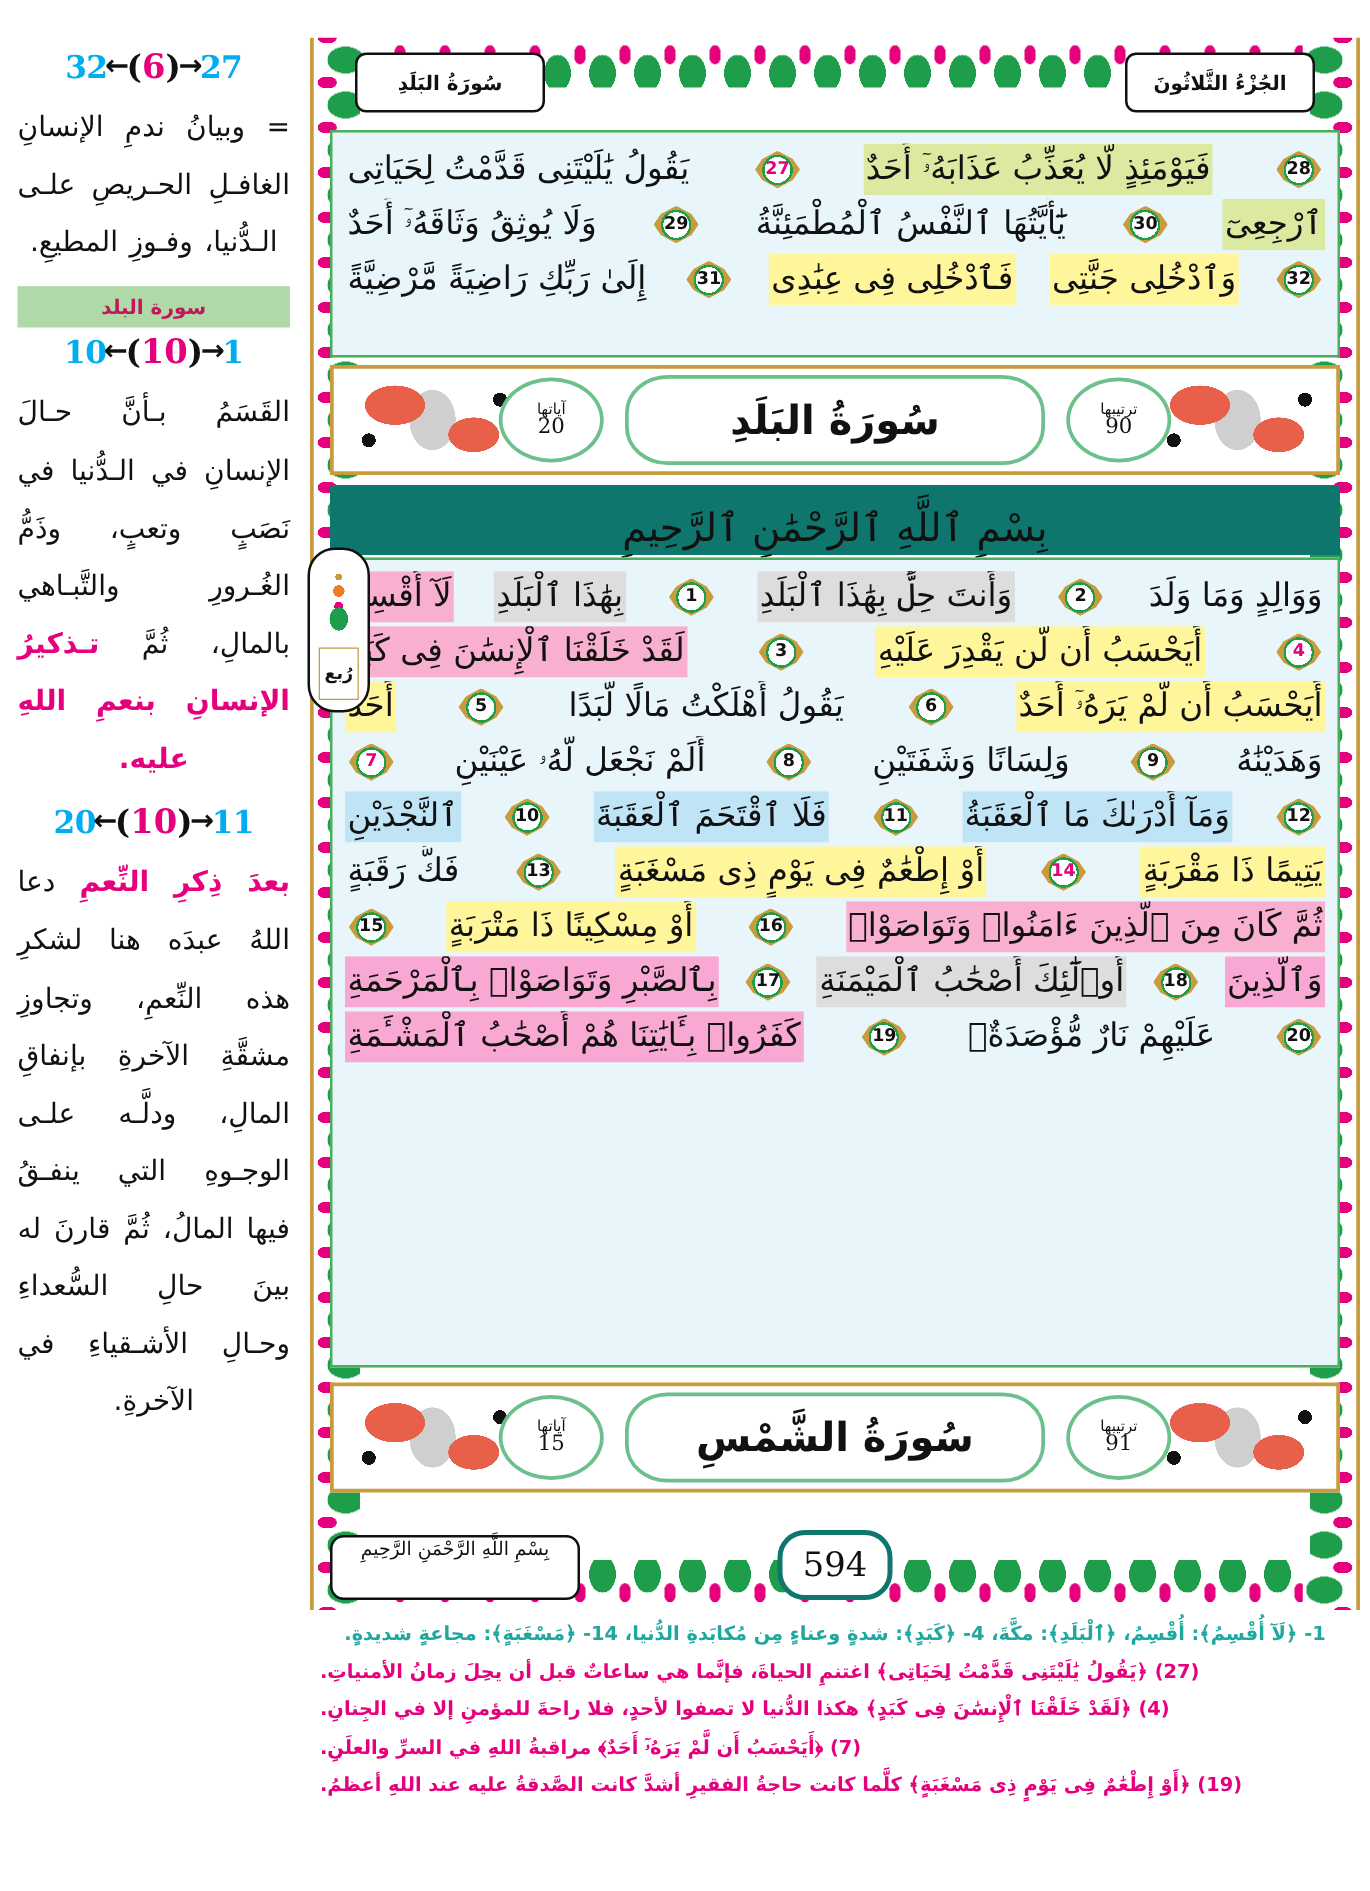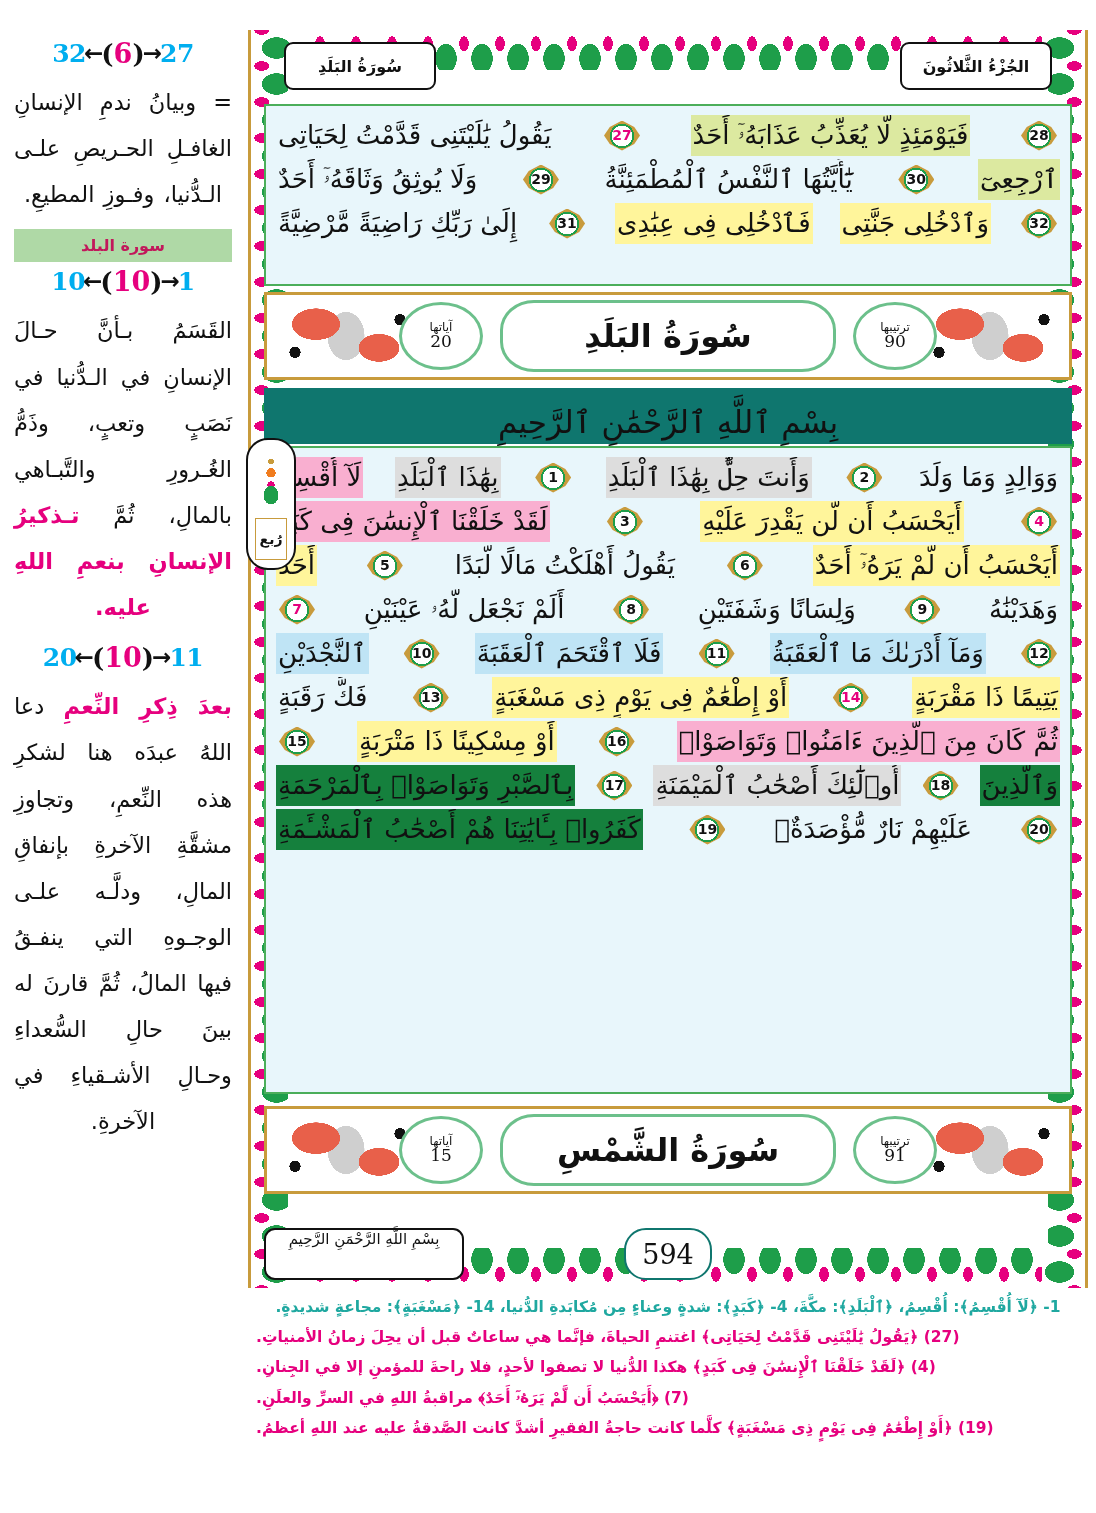--- a/index.html
+++ b/index.html
@@ -100,21 +100,21 @@
   .cartouche span{
     font-size:16px;font-weight:bold;color:#111;white-space:nowrap;
     font-family:"DejaVu Sans","Liberation Sans",sans-serif;
   }
   .cart-surah{left:36px;width:124px;}
   .cart-juz{right:36px;width:124px;}
 
   
   .pagenum{
     position:absolute;bottom:8px;left:50%;transform:translateX(-50%);
-    width:84px;height:48px;background:#fff;border:2px solid #0f766e;border-radius:22px;
+    width:84px;height:48px;background:#fff;border:4px solid #0f766e;border-radius:22px;
     display:flex;align-items:center;justify-content:center;z-index:6;
   }
   .pagenum span{
     font-family:"DejaVu Serif","Liberation Serif",serif;
     font-size:27px;color:#111;
   }
   .basmala-foot{
     position:absolute;bottom:8px;left:16px;width:196px;height:48px;
     background:#fff;border:2px solid #111;border-radius:11px;
     display:flex;justify-content:center;z-index:6;
@@ -175,21 +175,21 @@
     clip-path:polygon(50% 0%,84% 22%,100% 50%,84% 78%,50% 100%,16% 78%,0% 50%,16% 22%);
     font-family:"DejaVu Sans","Liberation Sans",sans-serif;
     font-size:14px;font-weight:bold;color:#111;
   }
   .ayah-num.pink{color:#E6007E;}
 
   
   .hl-green{background:#DCE9A0;}
   .hl-yellow{background:#FFF59B;}
   .hl-pink{background:#F9AFD0;}
-  .hl-pink-l{background:#15803d;}
+  .hl-pink-l{background:#f9a8d4;}
   .hl-grey{background:#DDDDDD;}
   .hl-blue{background:#BFE4F5;}
   .hl-none{background:transparent;}
 
   
   .surah-banner{
     position:absolute;left:16px;right:16px;height:88px;
     box-sizing:border-box;
     border:3px solid #C89B3C;background:#ffffff;
     display:flex;align-items:center;justify-content:center;

